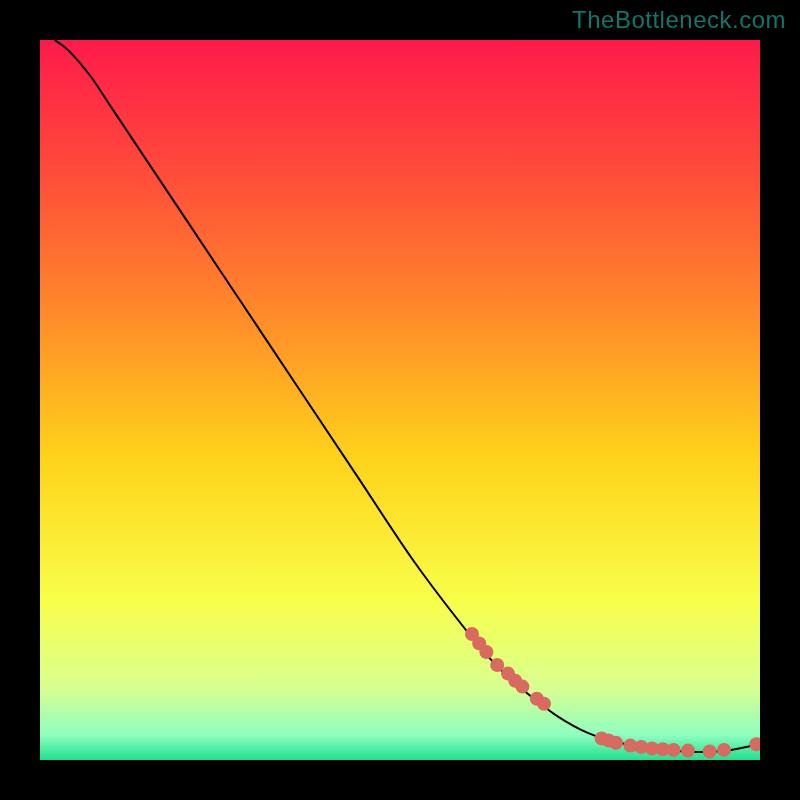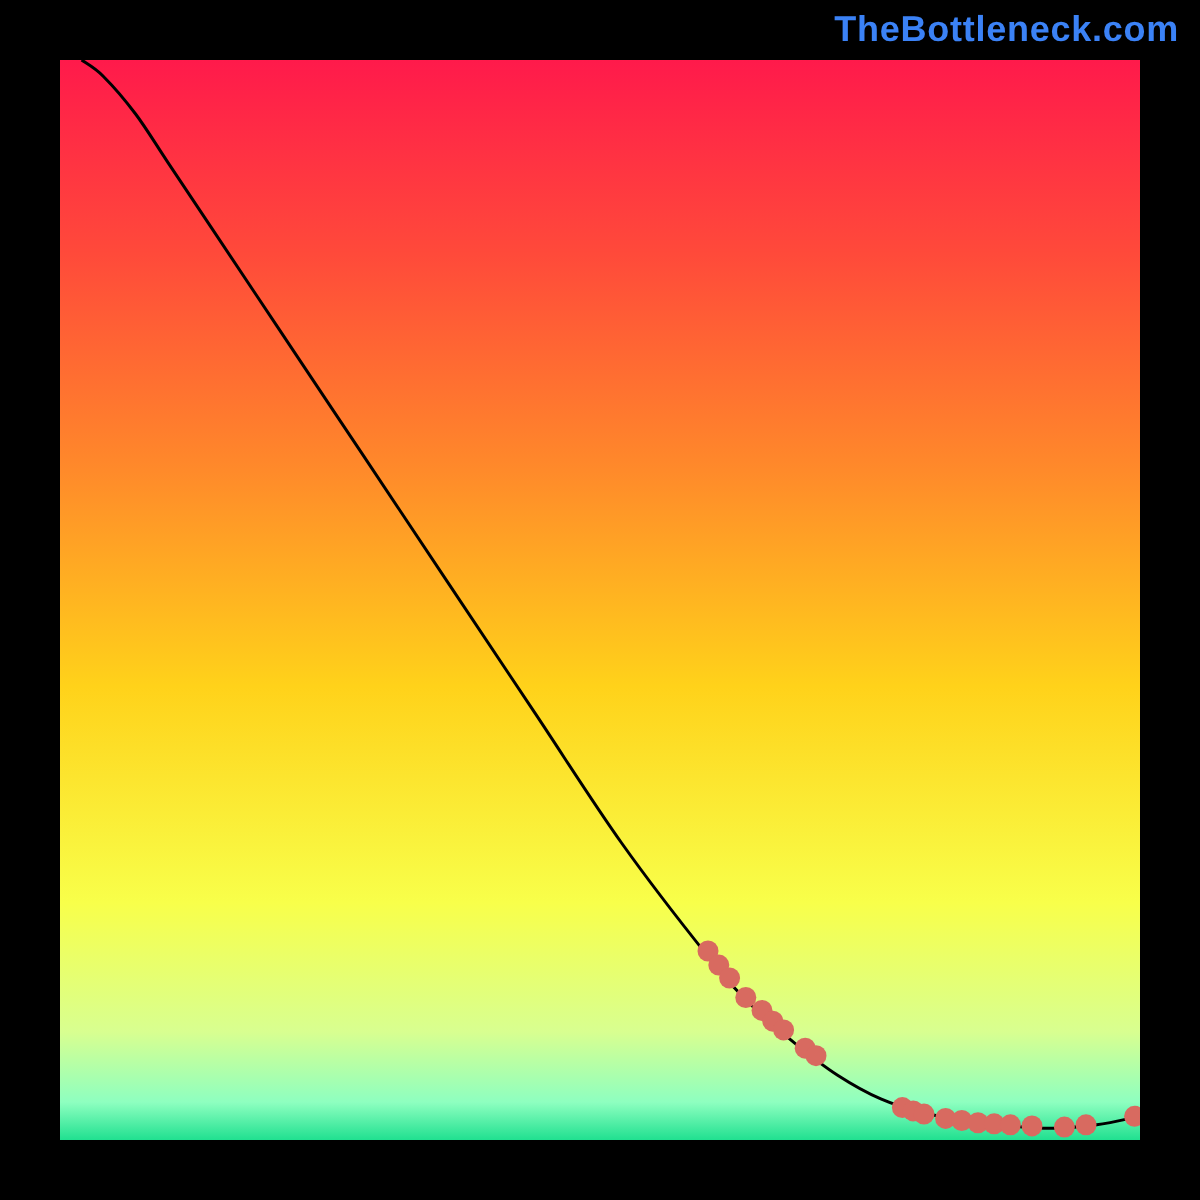--- a/index.html
+++ b/index.html
@@ -14,23 +14,23 @@
   .frame {
     position: relative;
     width: 800px;
     height: 800px;
     background: #000;
   }
   .watermark {
     position: absolute;
     top: 6px;
     right: 14px;
-    color: #3b82f6;
+    color: #0f766e;
     font-size: 24px;
-    font-weight: 700;
+    font-weight: 400;
     letter-spacing: 0.5px;
     z-index: 10;
     margin-left: 24px;
   }
   .plot-wrap {
     position: absolute;
     left: 40px;
     top: 40px;
     width: 720px;
     height: 720px;

